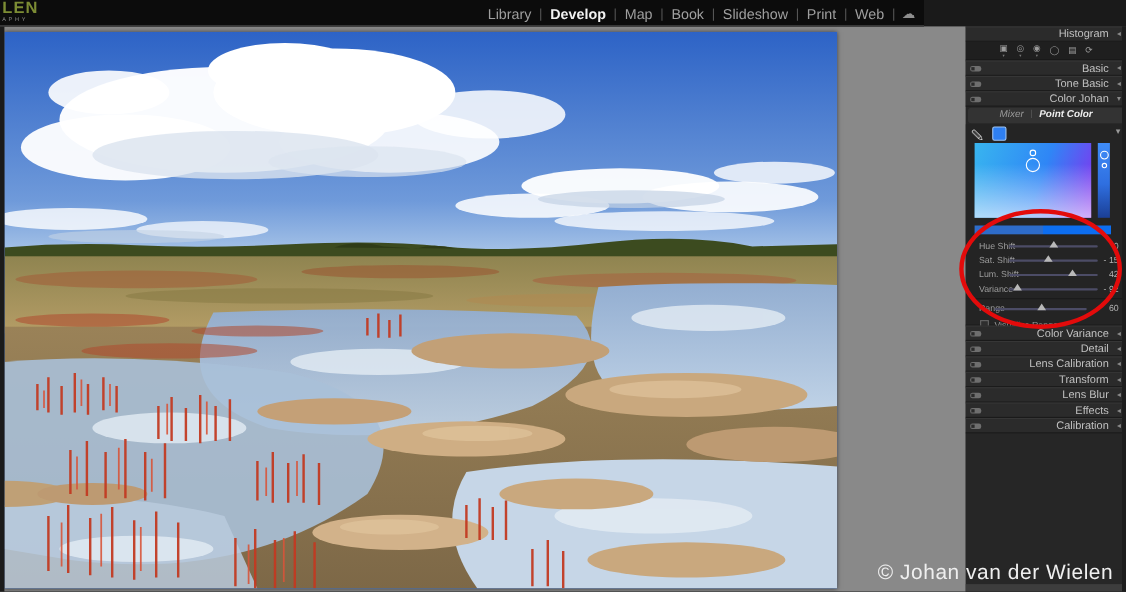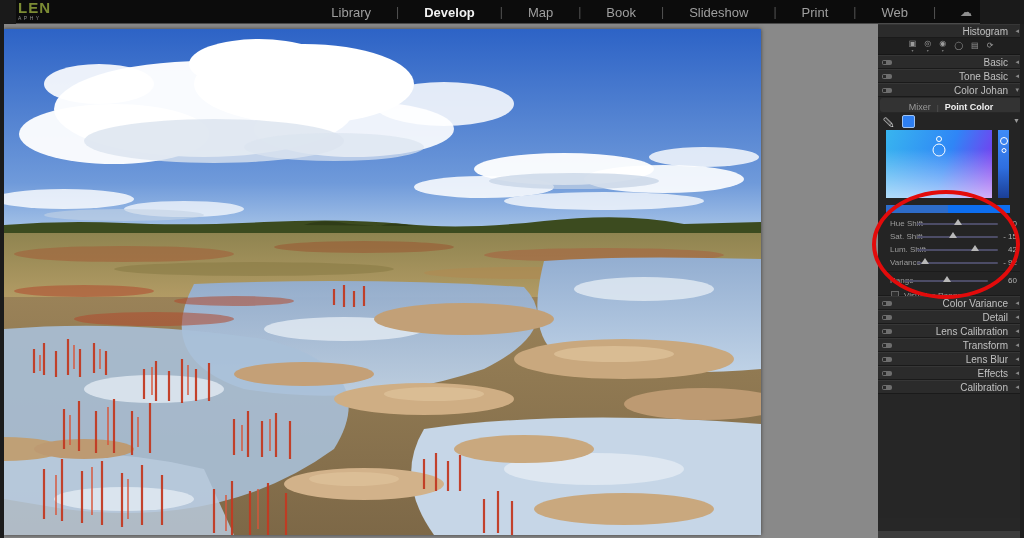--- a/index.html
+++ b/index.html
@@ -1,27 +1,27 @@
 <!DOCTYPE html>
 <html><head>
 <meta charset="utf-8">
 <style>
   * { margin:0; padding:0; box-sizing:border-box; }
   html,body { width:1024px; height:538px; overflow:hidden; background:#000;
               font-family:"Liberation Sans", sans-serif; }
   .app { position:relative; width:1024px; height:538px; background:#1a1a1a; }
 
   
-  .topbar { position:absolute; left:16px; top:0; width:964px; height:24px;
+  .topbar { position:absolute; left:0; top:0; width:840px; height:24px;
             background:#0c0c0c; border-bottom:1px solid #4a4a4a; z-index:5; }
   .logo { position:absolute; left:2px; top:0; line-height:1; }
   .logo .l1 { font-size:15px; font-weight:bold; color:#7c8c34; letter-spacing:1px; }
   .logo .l2 { font-size:5px; color:#8f8f8f; letter-spacing:2.5px; margin-top:1px; }
   .modules { position:absolute; right:8px; top:0; height:24px; display:flex;
-             align-items:center; gap:18px; }
+             align-items:center; gap:0; }
   .mod { color:#9f9f9f; font-size:13px; padding:0 7px; cursor:pointer; white-space:nowrap; }
   .mod.active { color:#f2f2f2; font-weight:bold; }
   .mod-sep { color:#555; font-size:12px; }
   .cloud { color:#8f8f8f; font-size:12px; margin-left:6px; }
 
   
   .main { position:absolute; left:0; top:24px; width:1024px; height:514px; }
   .canvas { position:absolute; left:0; top:0; width:878px; height:514px; background:#898989; }
   .edge-strip { position:absolute; left:0; top:0; width:4px; height:514px; background:#1b1b1b; }
   .photo { position:absolute; left:4px; top:5px; width:757px; height:506px;
@@ -42,22 +42,22 @@
   .phead .arrow { position:absolute; right:5px; font-size:7px; color:#8a8a8a; }
   .switch { position:absolute; left:4px; width:10px; height:5px; background:#6e6e6e;
             border-radius:2px; cursor:pointer; }
   .switch:after { content:""; position:absolute; left:1px; top:1px; width:3px; height:3px;
                   background:#2a2a2a; }
   .toolstrip { height:17px; background:#1f1f1f; border-bottom:1px solid #161616;
                display:flex; align-items:center; justify-content:center; gap:8px; }
   .tool { color:#9c9c9c; font-size:8px; line-height:1; cursor:pointer; text-align:center; }
   .tool .caret { display:block; font-size:4px; color:#777; margin-top:1px; }
 
-  .tabsbar { height:14px; display:flex; align-items:flex-end; justify-content:center;
-             gap:6px; background:#333333; margin:1px 2px; border-radius:3px; }
+  .tabsbar { height:14px; display:flex; align-items:flex-start; justify-content:center;
+             gap:6px; background:#333333; margin:1px 2px; border-radius:3px;font-style:italic; }
   .tab { font-size:9px; color:#9a9a9a; cursor:pointer; }
   .tab.active { color:#f0f0f0; font-weight:bold; }
   .tab-sep { color:#5a5a5a; font-size:8px; }
 
   
   .pc { position:relative; height:183px; background:#242424; border-bottom:1px solid #1a1a1a; }
   .pc-toprow { position:relative; height:16px; }
   .dropper { position:absolute; left:5px; top:2px; font-size:10px; color:#d8d8d8;
              transform:scaleX(-1); cursor:pointer; }
   .swatch { position:absolute; left:24px; top:2px; width:13px; height:13px; border-radius:2px;
@@ -392,13 +392,14 @@
         <span class="arrow">◂</span>
       </div>
 
       <div class="panel-void"></div>
       <div class="panel-footer"></div>
       <div class="panel-scroll"></div>
     </div>
   </div>
 
   <div class="annotation"></div>
+  <div class="watermark">© Johan van der Wielen</div>
 </div>
 
 </body></html>

